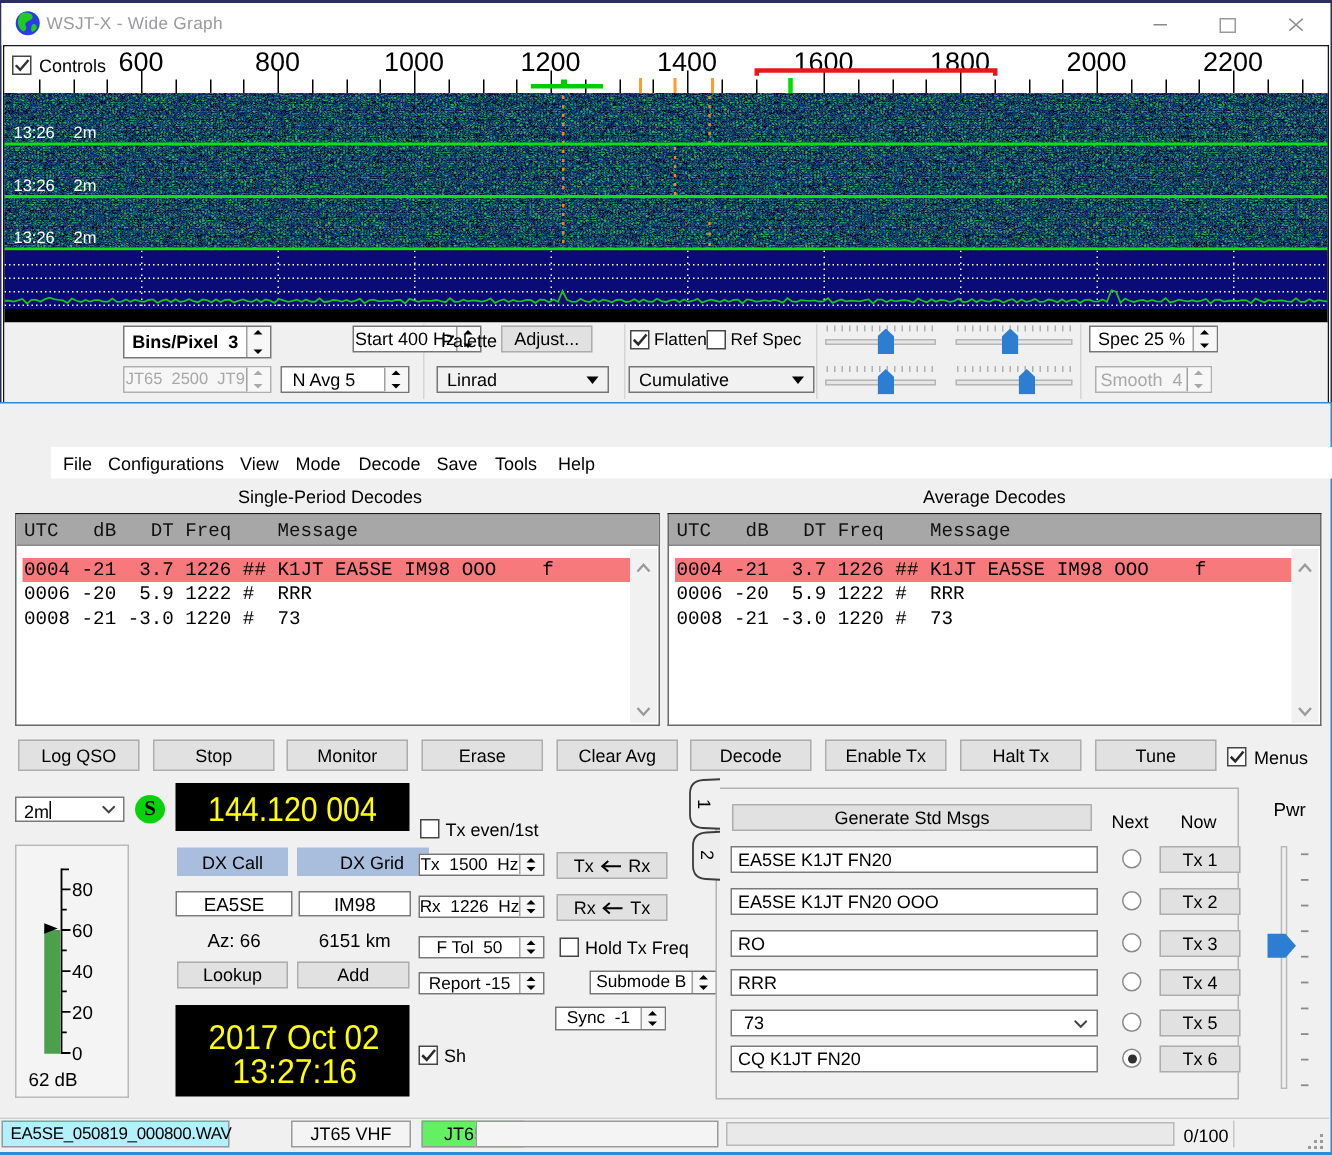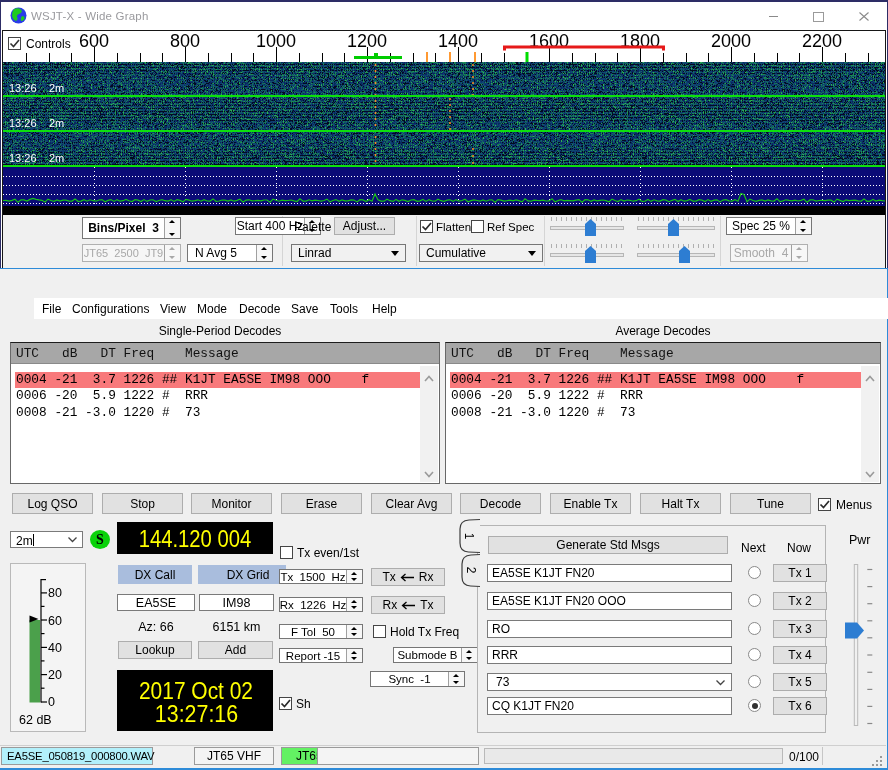--- a/index.html
+++ b/index.html
@@ -510,21 +510,21 @@
             <i class="dn"></i>
           </span>
         </div>
     <div class="spin" style="left:370px;top:378px;width:85px;height:16px;font-size:11.5px;margin-left:23px;">
           <span class="tx">Submode B</span>
           <span class="ar">
             <i class="up"></i>
             <i class="dn"></i>
           </span>
         </div>
-    <div class="spin" style="left:370px;top:402px;width:95px;height:16px;font-size:11.5px;">
+    <div class="spin" style="left:370px;top:402px;width:74px;height:16px;font-size:11.5px;">
           <span class="tx">Sync&nbsp; -1</span>
           <span class="ar">
             <i class="up"></i>
             <i class="dn"></i>
           </span>
         </div>
     <div class="cb" style="left:279px;top:428px;"></div>
     <svg class="abs" style="left:279px;top:428px;" width="13" height="13">
           <path class="chk" d="M2.5 6.5 L5.5 9.5 L11 3"></path>
         </svg>

